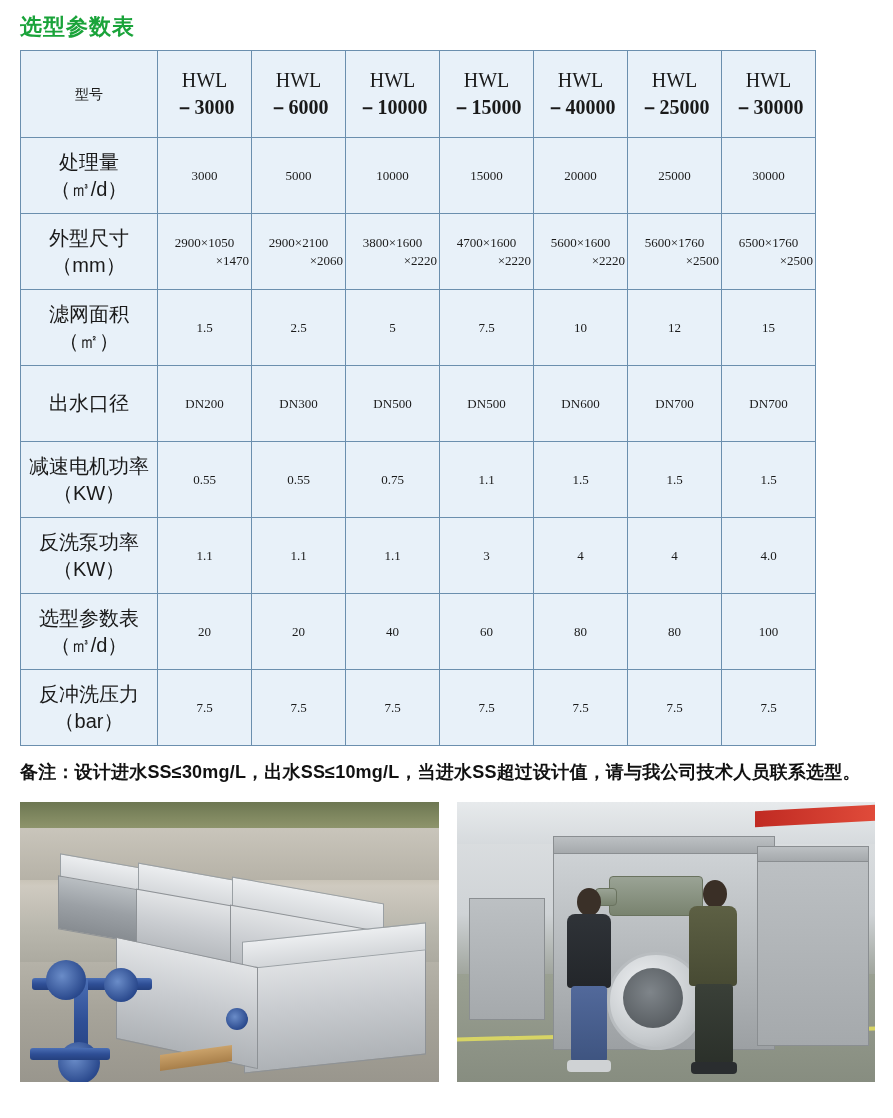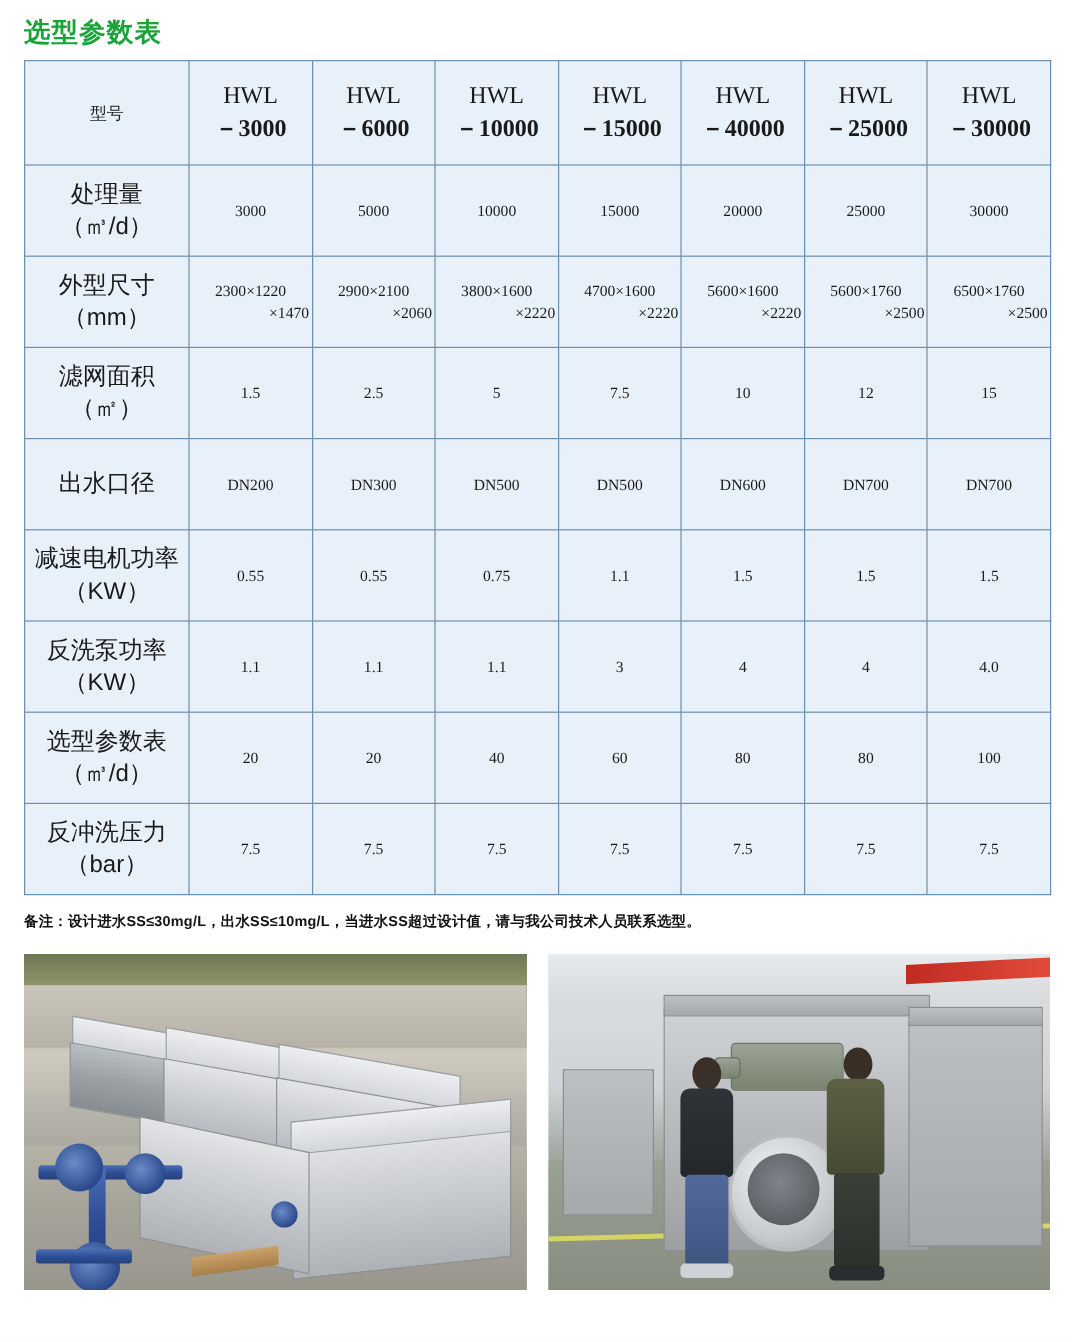--- a/index.html
+++ b/index.html
@@ -27,21 +27,21 @@
     font-family: "Liberation Sans", "DejaVu Sans", sans-serif;
     font-weight: bold;
     font-size: 22px;
     letter-spacing: 1px;
     padding-top: 12px;
     padding-bottom: 8px;
     padding-left: 2px;
   }
   table.spec {
     border-collapse: collapse;
-    width: 856px;
+    width: 796px;
     margin-left: 2px;
     table-layout: fixed;
     background: #e8f1f9;
   }
   table.spec td, table.spec th {
     border: 1px solid #6b8fae;
     text-align: center;
     vertical-align: middle;
     font-size: 13px;
     line-height: 1.35;
@@ -64,21 +64,21 @@
     height: 67px;
   }
   .hdr-line1 { display: block; }
   .hdr-line2 { display: block; font-weight: bold; }
   .lbl-line1 { display: block; }
   .lbl-line2 { display: block; }
   .val-line1 { display: block; }
   .val-line2 { display: block; text-align: right; }
   .note {
     font-family: "Liberation Sans", "DejaVu Sans", sans-serif;
-    font-size: 12px;
+    font-size: 18px;
     font-weight: bold;
     color: #111;
     margin-top: 14px;
     margin-left: 2px;
     letter-spacing: 0.2px;
   }
   .photos {
     display: flex;
     gap: 18px;
     margin-top: 18px;
@@ -266,21 +266,21 @@
             <span class="val-line2"></span>
           </td>
       </tr>
 
       <tr>
         <td class="rowlabel">
           <span class="lbl-line1">外型尺寸</span>
           <span class="lbl-line2">（mm）</span>
         </td>
         <td>
-            <span class="val-line1">2300×1220</span>
+            <span class="val-line1">2900×1050</span>
             <span class="val-line2">×1470</span>
           </td>
         <td>
             <span class="val-line1">2900×2100</span>
             <span class="val-line2">×2060</span>
           </td>
         <td>
             <span class="val-line1">3800×1600</span>
             <span class="val-line2">×2220</span>
           </td>

